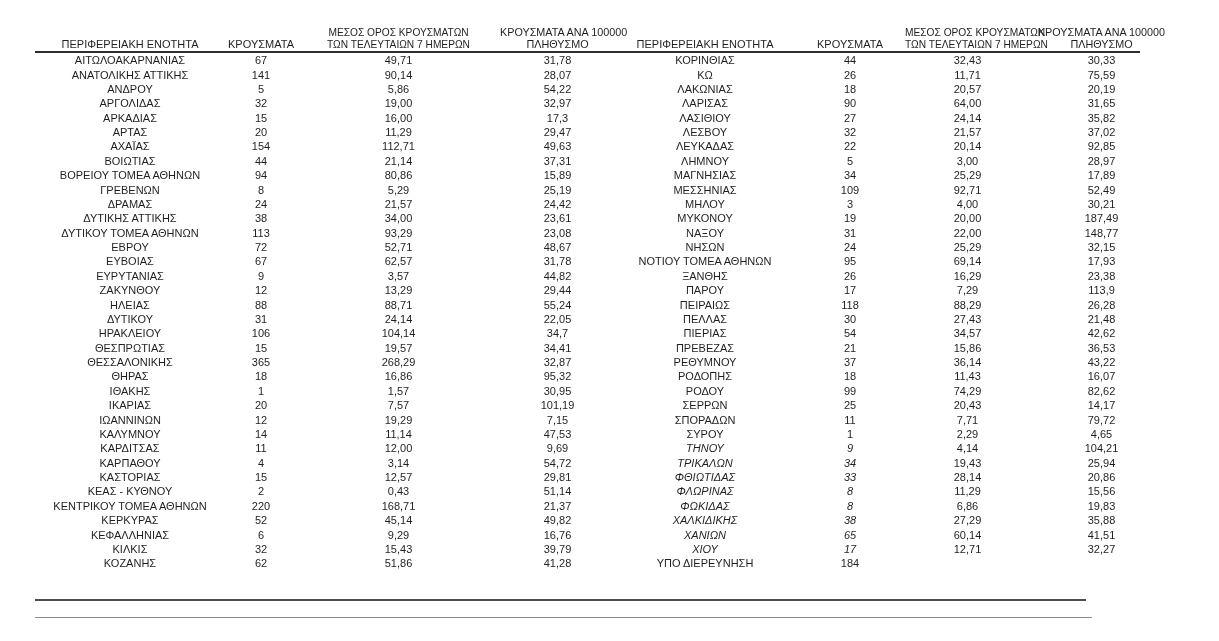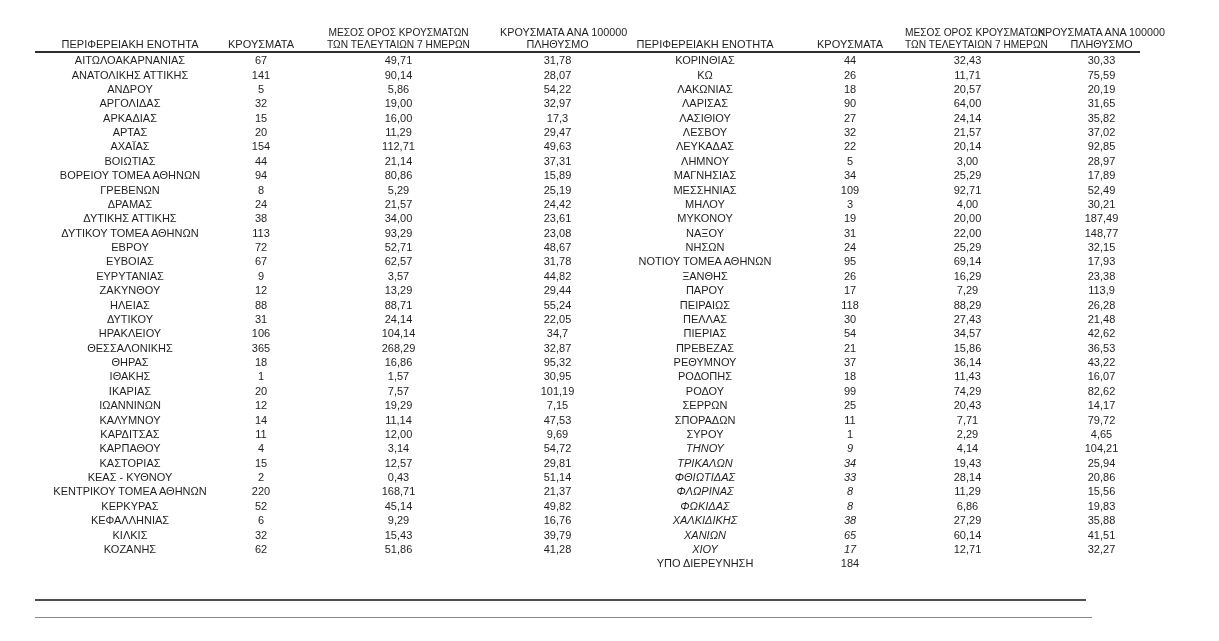--- a/index.html
+++ b/index.html
@@ -204,20 +204,26 @@
             <td>24,14</td>
             <td>22,05</td>
           </tr>
           <tr>
             <td>ΗΡΑΚΛΕΙΟΥ</td>
             <td>106</td>
             <td>104,14</td>
             <td>34,7</td>
           </tr>
           <tr>
+            <td>ΘΕΣΠΡΩΤΙΑΣ</td>
+            <td>15</td>
+            <td>19,57</td>
+            <td>34,41</td>
+          </tr>
+          <tr>
             <td>ΘΕΣΣΑΛΟΝΙΚΗΣ</td>
             <td>365</td>
             <td>268,29</td>
             <td>32,87</td>
           </tr>
           <tr>
             <td>ΘΗΡΑΣ</td>
             <td>18</td>
             <td>16,86</td>
             <td>95,32</td>

